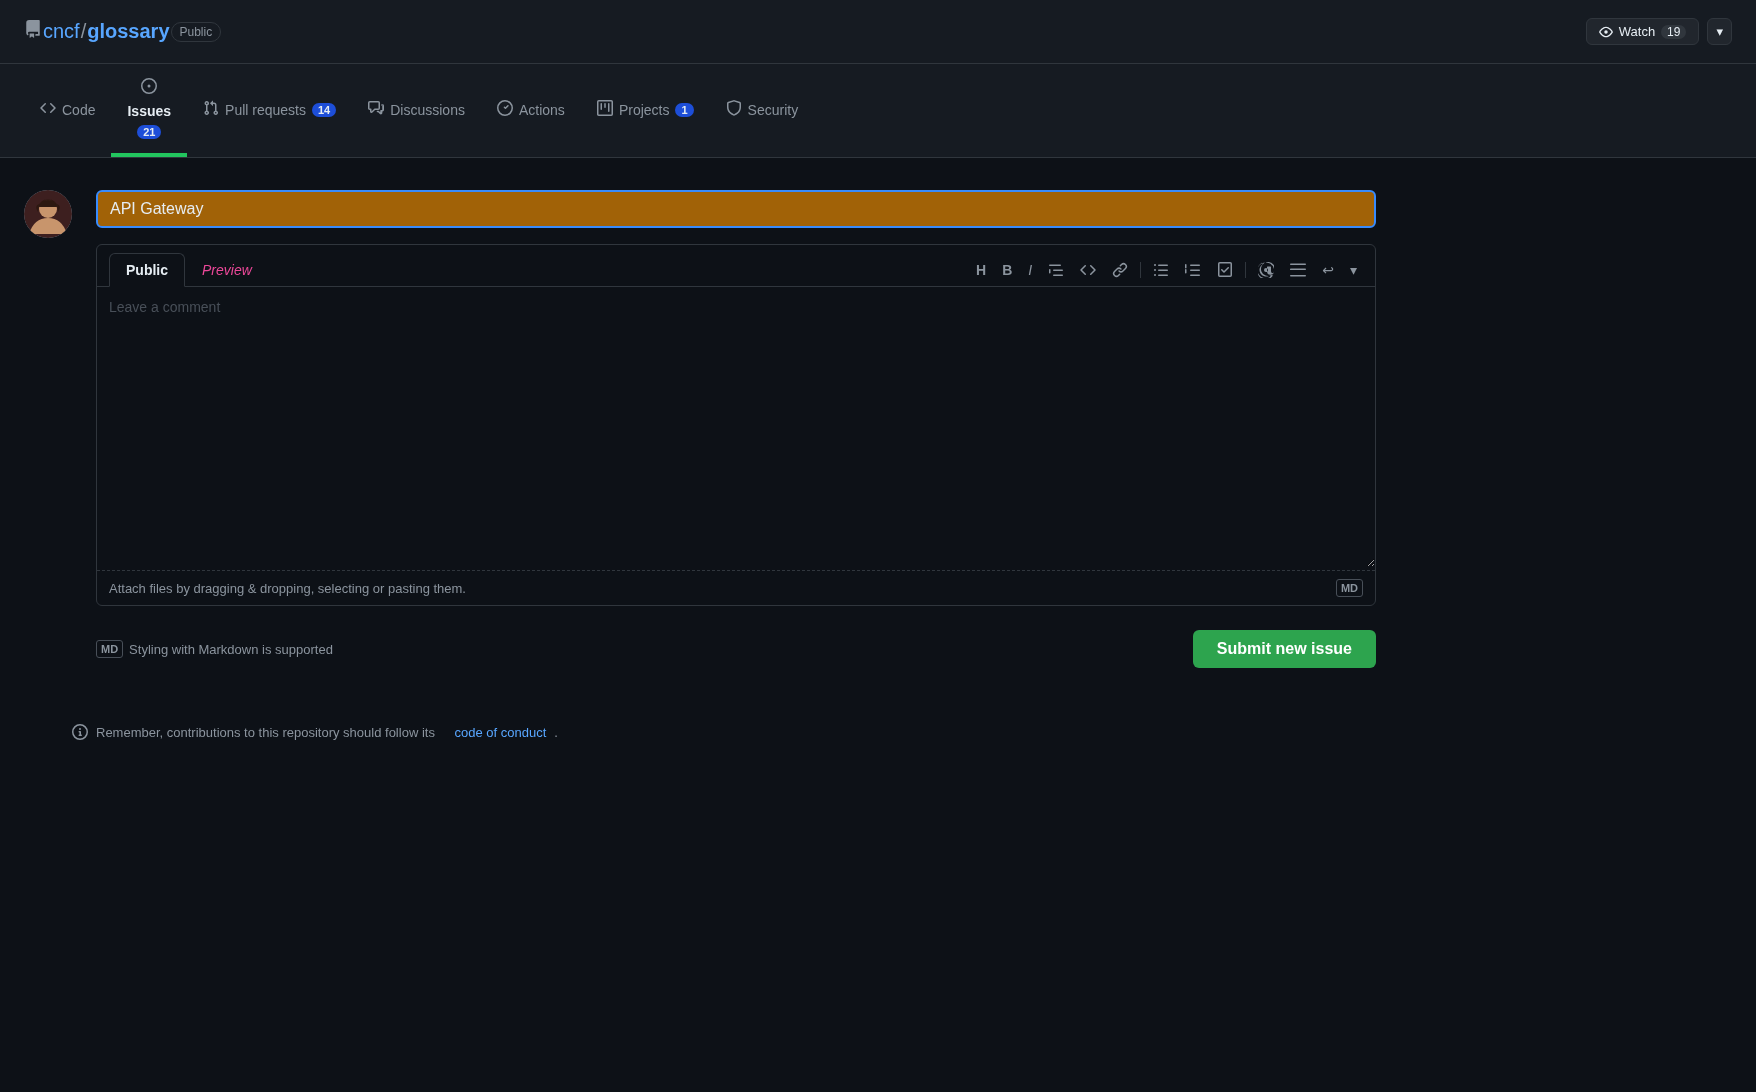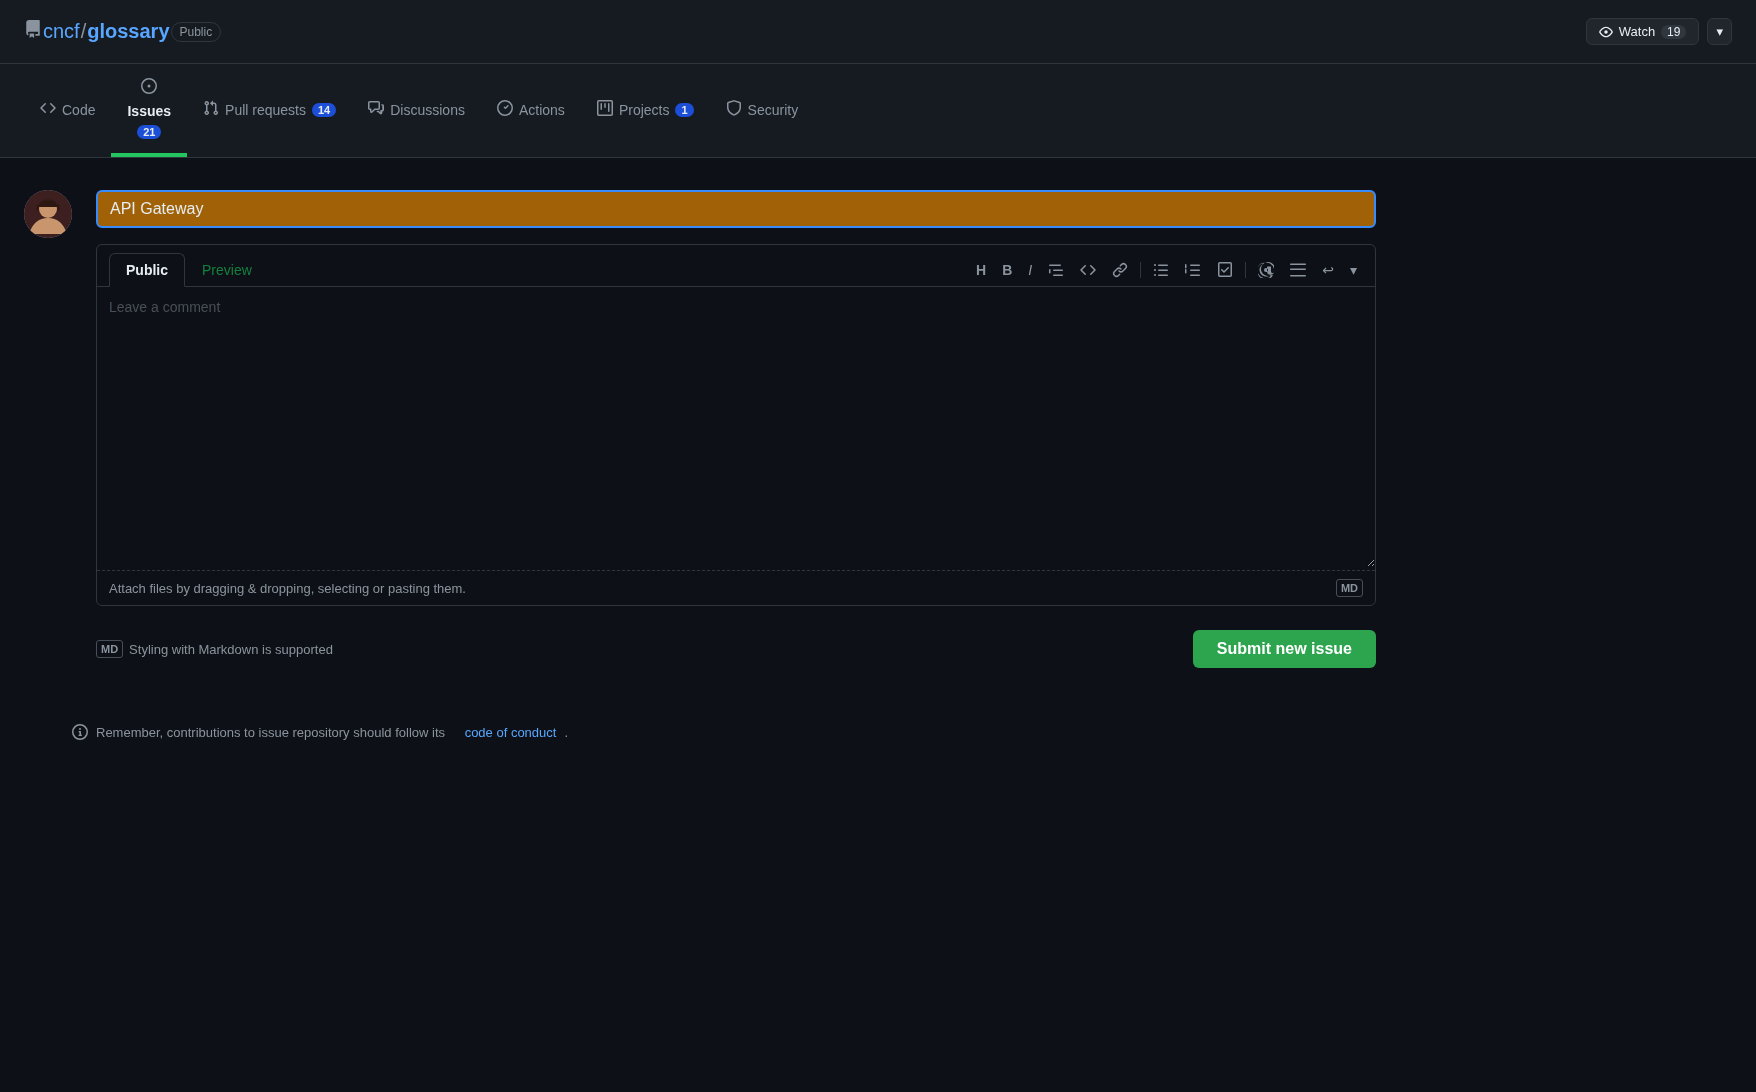--- a/index.html
+++ b/index.html
@@ -204,21 +204,22 @@
     }
     .editor-tab.active {
       background: #0d1117;
       border-color: #30363d;
       border-bottom: 1px solid #0d1117;
       margin-bottom: -1px;
       font-weight: 600;
       color: #e6edf3;
     }
     .editor-tab:not(.active) {
-      color: #15803d;
+      color: #ec4899;
+      font-style: italic;
     }
 
     .toolbar {
       display: flex;
       align-items: center;
       gap: 4px;
     }
     .toolbar-btn {
       background: transparent;
       border: none;
@@ -516,19 +517,19 @@
         <span>Submit new issue</span>
       </button>
     </div>
   </div>
 </div>
 
 <div class="conduct-note">
   <svg width="16" height="16" viewBox="0 0 16 16" fill="#8b949e">
     <path fill-rule="evenodd" d="M8 1.5a6.5 6.5 0 100 13 6.5 6.5 0 000-13zM0 8a8 8 0 1116 0A8 8 0 010 8zm6.5-.25A.75.75 0 017.25 7h1a.75.75 0 01.75.75v2.75h.25a.75.75 0 010 1.5h-2a.75.75 0 010-1.5h.25v-2h-.25a.75.75 0 01-.75-.75zM8 6a1 1 0 110-2 1 1 0 010 2z"></path>
   </svg>
-  <span>Remember, contributions to issue repository should follow its</span>
+  <span>Remember, contributions to this repository should follow its</span>
   &nbsp;
   <a class="conduct-link">
     <span>code of conduct</span>
   </a>
   <span>.</span>
 </div>
 
 </body></html>

